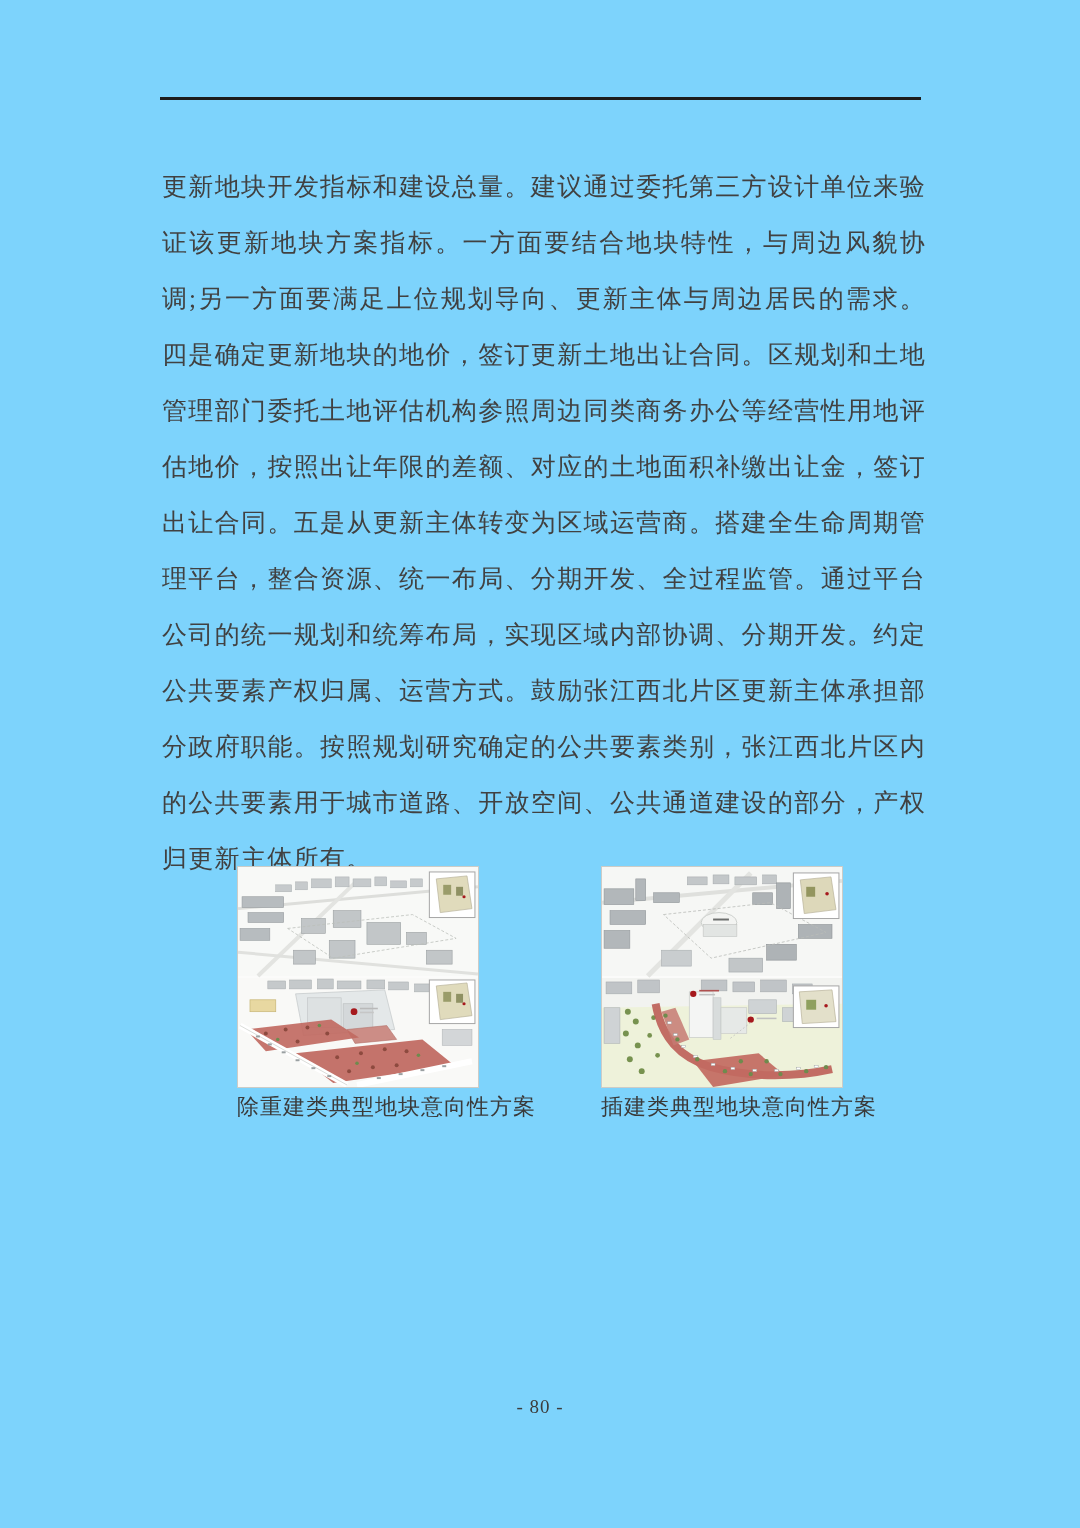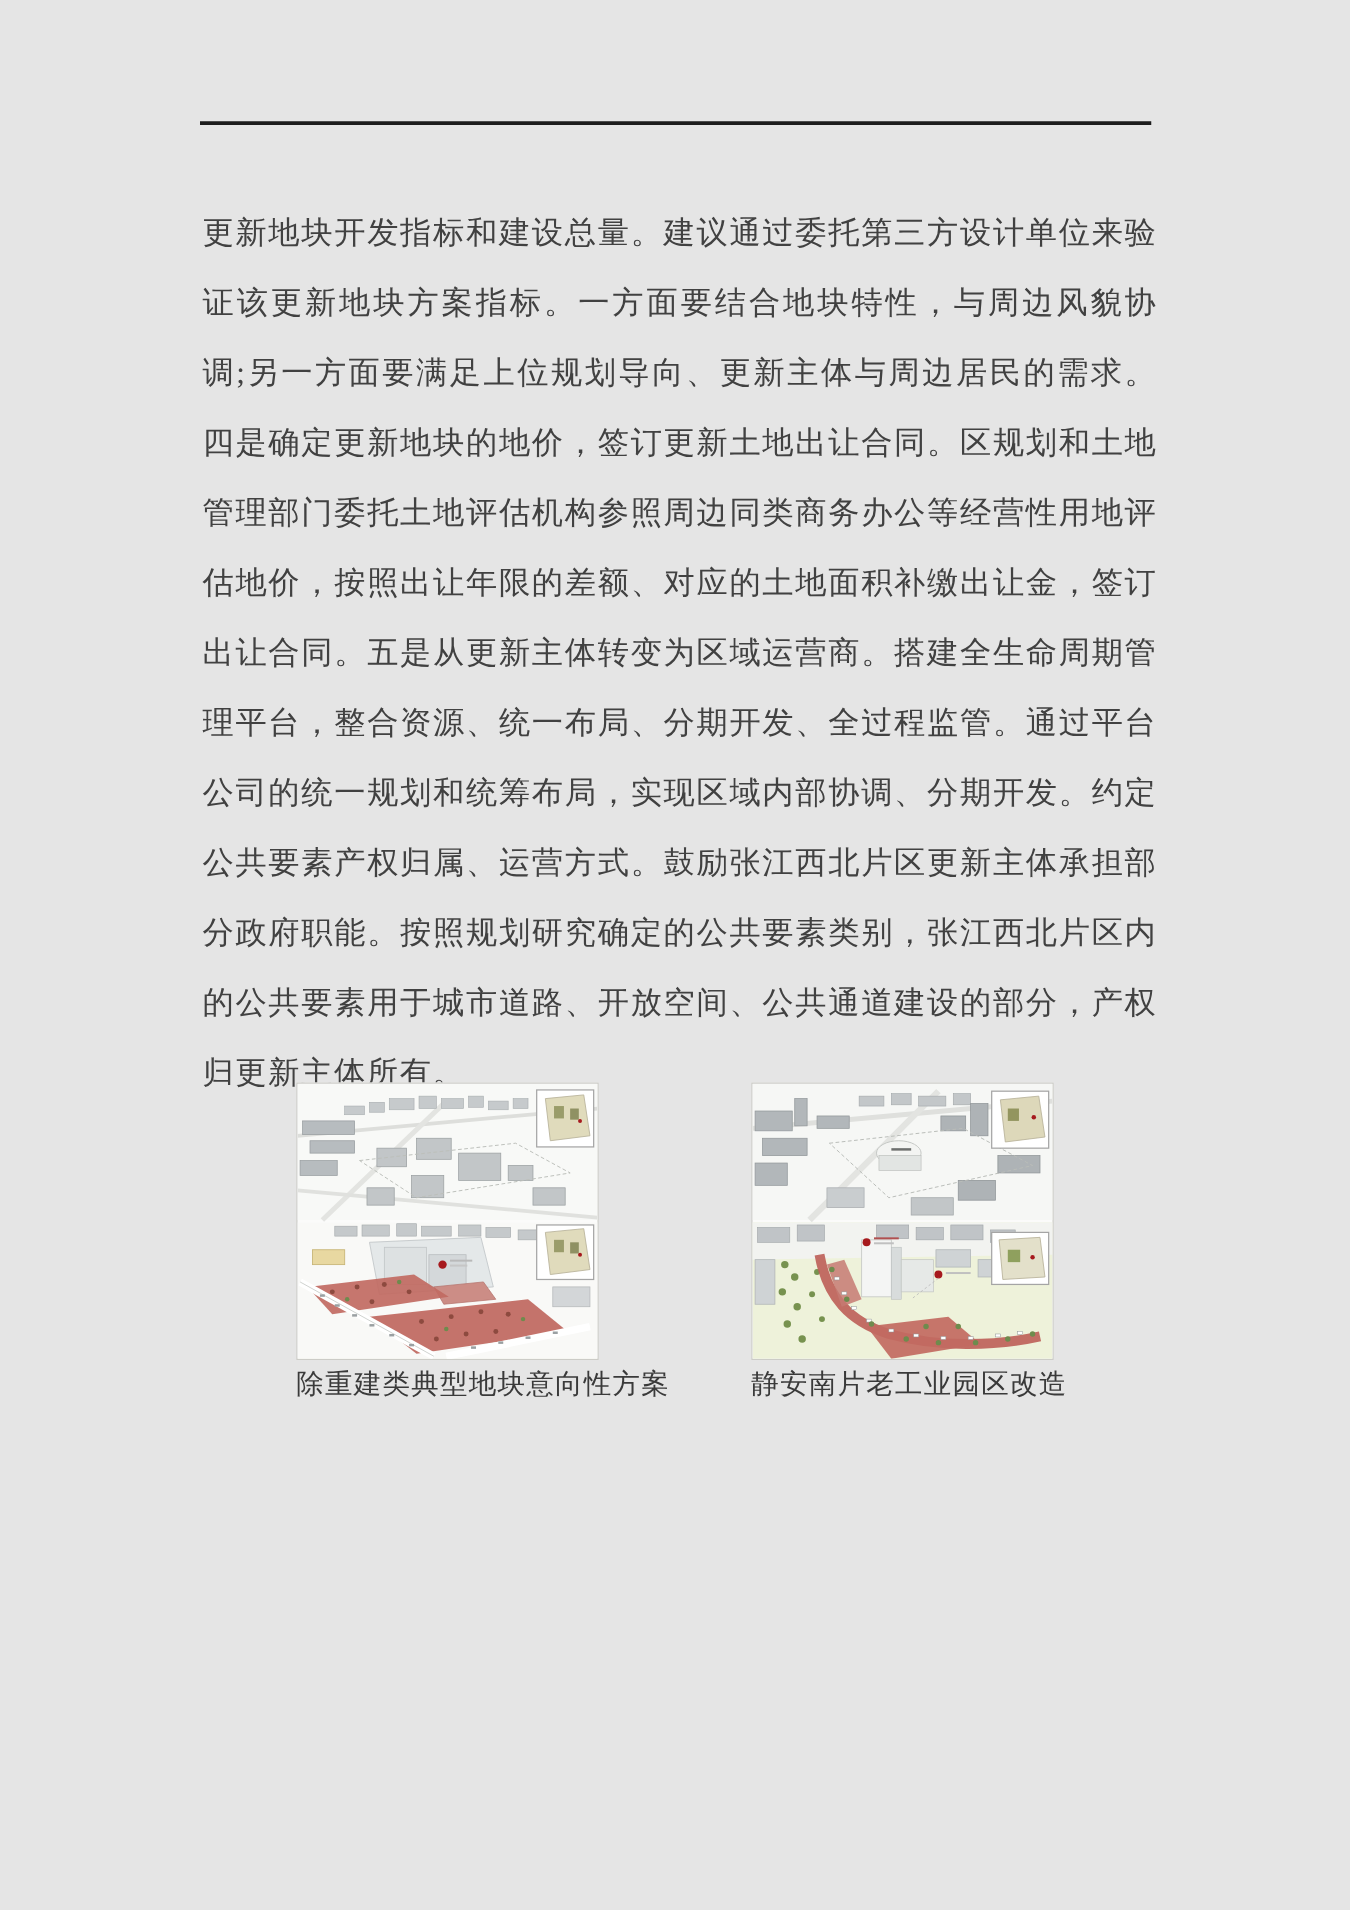--- a/index.html
+++ b/index.html
@@ -1,20 +1,20 @@
 <!DOCTYPE html>
 <html><head>
 <meta charset="utf-8">
 <style>
   html,body{margin:0;padding:0;}
   body{
     width:1080px;height:1528px;background:#ffffff;position:relative;
     font-family:"Liberation Serif","DejaVu Serif",serif;color:#3f3f3f;
   }
-  .page{position:absolute;inset:0;background:#e5e5e5;overflow:hidden;}
+  .page{position:absolute;inset:0;background:#7dd3fc;overflow:hidden;}
   .header-rule{
     position:absolute;left:160px;top:97px;width:761px;height:3px;background:#1d1d1d;
   }
   .body-text{
     position:absolute;left:162px;width:764px;
     font-size:25px;line-height:56px;letter-spacing:1.3px;
     text-align:justify;text-justify:inter-character;color:#414141;
   }
   .para-1{top:134px;}
   .para-2{top:1122px;text-indent:50px;}
@@ -309,20 +309,21 @@
           </g>
 
           <g>
             <rect x="193" y="8" width="46" height="42" fill="#ffffff" stroke="#a5a5a5" stroke-width="1"></rect>
             <polygon points="199,14 232,12 236,44 202,46" fill="#e3e0ca" stroke="#b8b29a" stroke-width="0.7"></polygon>
             <rect x="206" y="22" width="10" height="10" fill="#8fa05e"></rect>
             <circle cx="226" cy="28" r="1.8" fill="#a6191d"></circle>
           </g>
         </g>
       </svg>
-      <figcaption>静安南片老工业园区改造</figcaption>
+      <figcaption>插建类典型地块意向性方案</figcaption>
     </figure>
 
   </div>
 
 
+  <div class="page-number">- 80 -</div>
 
 </div>
 
 </body></html>

